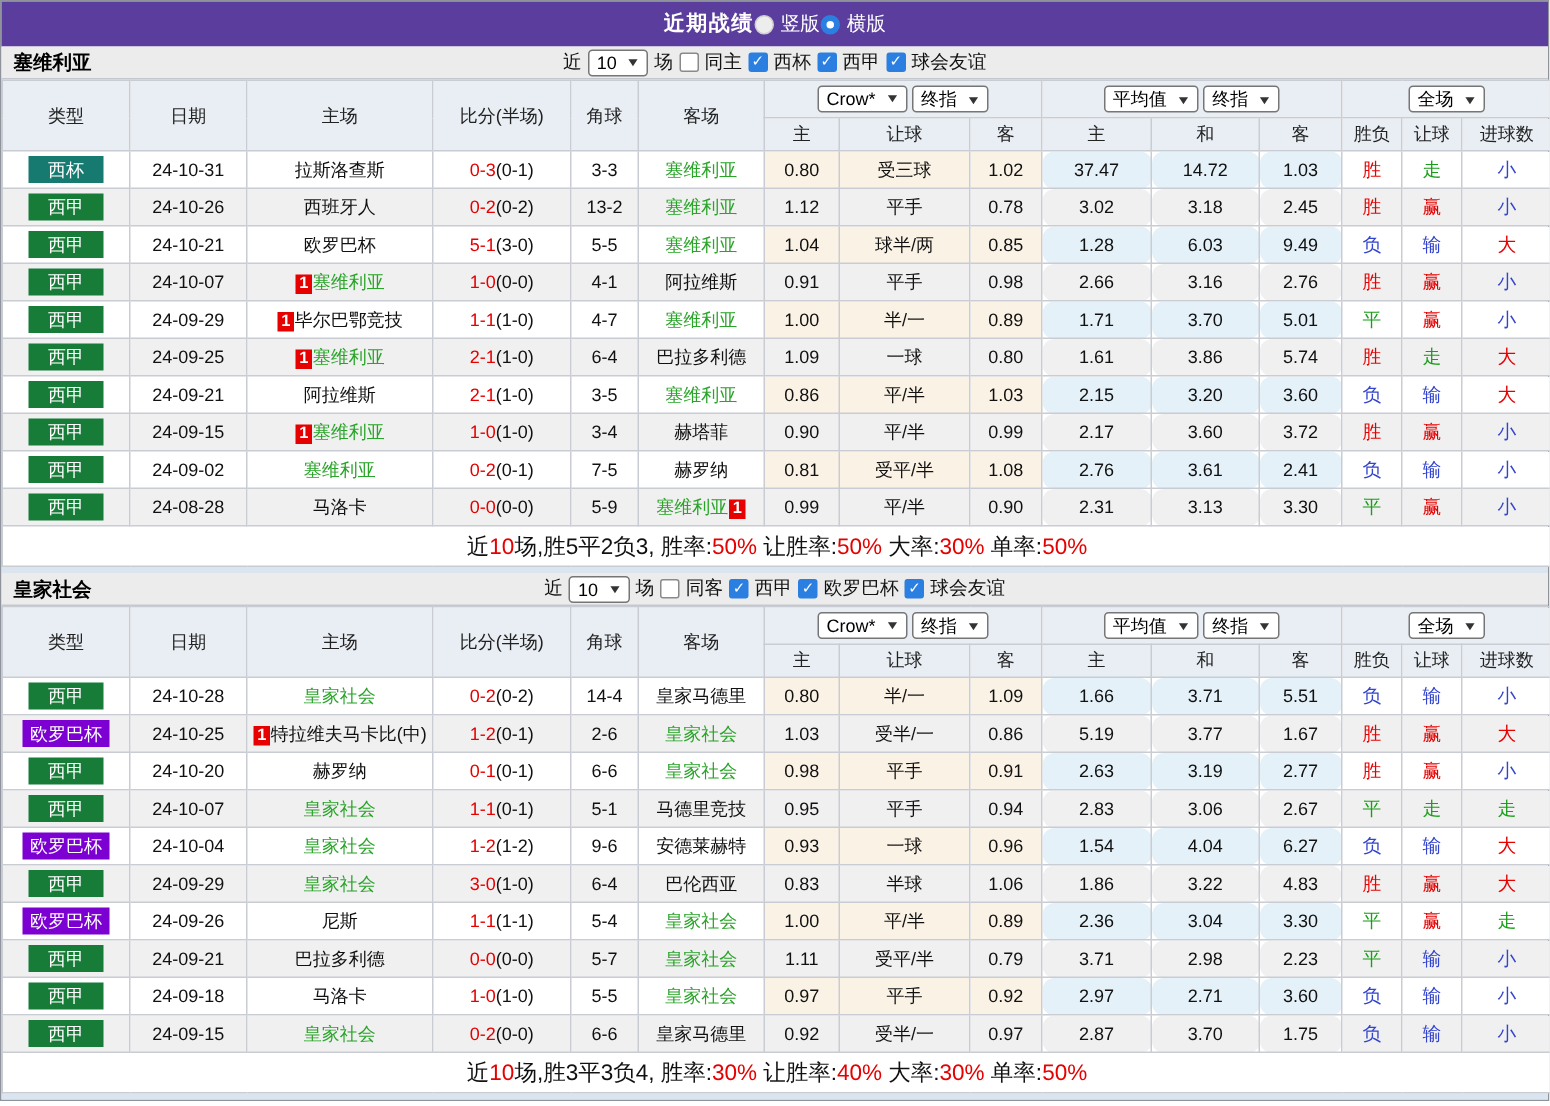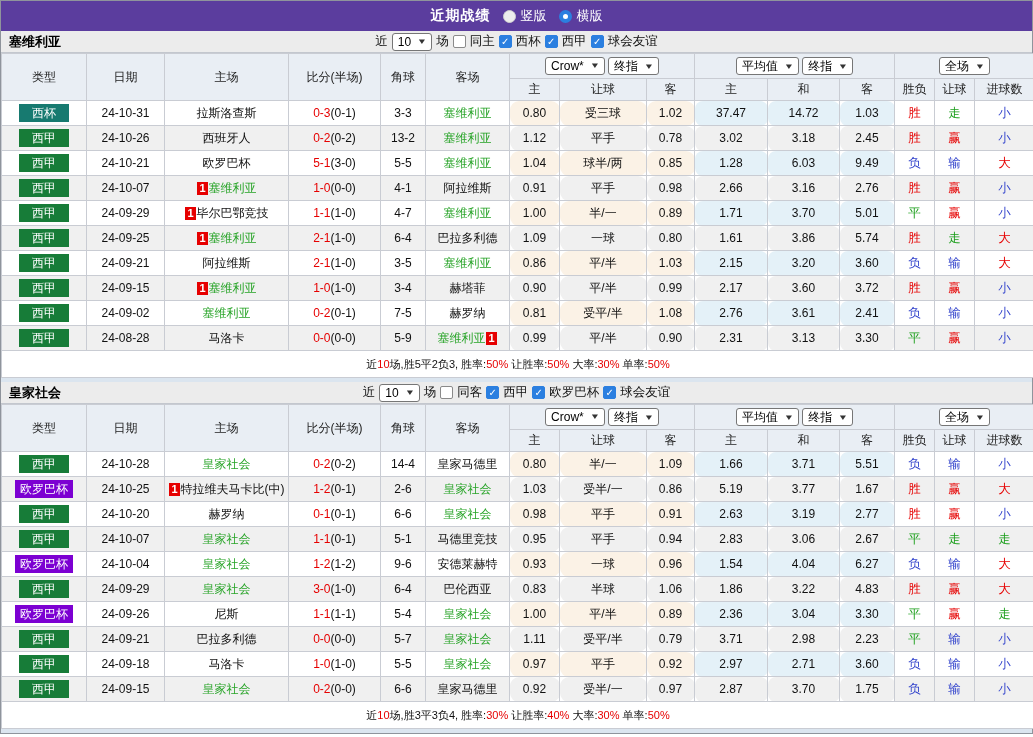--- a/index.html
+++ b/index.html
@@ -1,20 +1,20 @@
 <!DOCTYPE html>
 <html style="--accent: #5b3d9e; --score_red: #e60000; --team_green: #28a428; --res_red: #e60000; --res_green: #1a9e1a; --res_blue: #3344cc; --handicap_bg: #fbf2e6; --avg_bg: #e4f1f8; --checkbox_blue: #2b7fe0;"><head>
 <meta charset="utf-8">
 <style>
   * { box-sizing: border-box; }
   body { margin:0; background:#fff; font-family:"Liberation Sans","DejaVu Sans",sans-serif; }
   .page { width:1033px; border:1px solid #8f949c; }
 
   
-  .topbar { height:30px; background:var(--accent,#5b3d9e); display:flex; align-items:center; justify-content:center; gap:12px; color:#fff; }
+  .topbar { height:30px; background:var(--accent,#5b3d9e); display:flex; align-items:center; justify-content:center; color:#fff; }
   .topbar .title { font-weight:bold; font-size:14px; letter-spacing:1px; }
   .radio-opt { display:inline-flex; align-items:center; gap:5px; font-size:13px; cursor:pointer; }
   .radio-off { width:13px; height:13px; border-radius:50%; background:#ededed; border:1px solid #cfcfcf; }
   .radio-on  { width:13px; height:13px; border-radius:50%; background:#fff; border:4px solid var(--checkbox_blue,#2b7fe0); }
 
   
   .filterbar { position:relative; height:22px; background:#ececec; border-bottom:1px solid #c3c7ce; display:flex; align-items:center; justify-content:center; font-size:12.5px; color:#111; }
   .filterbar .team { position:absolute; left:8px; font-weight:bold; font-size:13px; color:#000; }
   .fgroup { display:inline-flex; align-items:center; gap:4px; }
   .mini-select { display:inline-flex; align-items:center; gap:7px; border:1px solid #767676; border-radius:3px; background:#fff; height:18px; padding:0 5px; font-size:12px; color:#000; cursor:pointer; }
@@ -23,32 +23,32 @@
   .cb.on { background:var(--checkbox_blue,#2b7fe0); border-color:var(--checkbox_blue,#2b7fe0); color:#fff; font-size:10px; line-height:12px; text-align:center; font-weight:bold; }
 
   
   table { border-collapse:collapse; table-layout:fixed; width:100%; }
   th, td { border:1px solid #c9ccd3; text-align:center; font-size:12px; padding:0 1px; white-space:nowrap; overflow:hidden; }
   thead th { background:#e9eef4; font-weight:normal; color:#222; height:22px; }
   thead tr.selrow th { height:25px; }
   .selcell { }
   tbody td { height:25px; color:#111; background:#fff; }
   tr.alt td { background:#f0f0f0; }
-  td.hcol { background:var(--handicap_bg,#fbf2e6);border-radius:9px; }
+  td.hcol { background:var(--handicap_bg,#fbf2e6); }
   td.acol { background:var(--avg_bg,#e4f1f8);border-radius:8px; }
   .badge { display:inline-block; min-width:50px; padding:0 5px; line-height:18px; color:#fff; font-size:12px; }
   .ft { color:var(--score_red,#e60000); }
   .ht { color:#111; }
   .green { color:var(--team_green,#28a428); }
   .n1 { display:inline-block; background:#e60000; color:#fff; font-size:11px; line-height:13px; padding:0 2px; font-weight:bold; margin:0 1px; }
   td.res { font-size:12.5px; }
   .r { color:var(--res_red,#e60000); }
   .g { color:var(--res_green,#1a9e1a); }
   .b { color:var(--res_blue,#3344cc); }
-  tfoot td { height:27px; font-size:11px; color:#111; background:#fff; }
+  tfoot td { height:27px; font-size:15px; color:#111; background:#fff; }
   tfoot .red { color:var(--score_red,#e60000); }
   .section { border-bottom:4px solid #dbe5ef; }
   .section:last-child { border-bottom:4px solid #dbe5ef; }
 </style>
 </head>
 <body>
 
 <div class="page">
 
   <div class="topbar">

